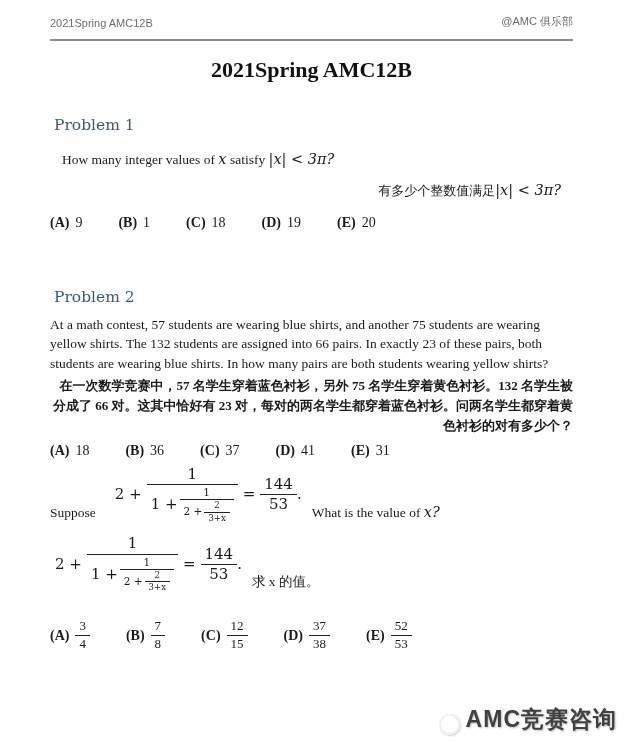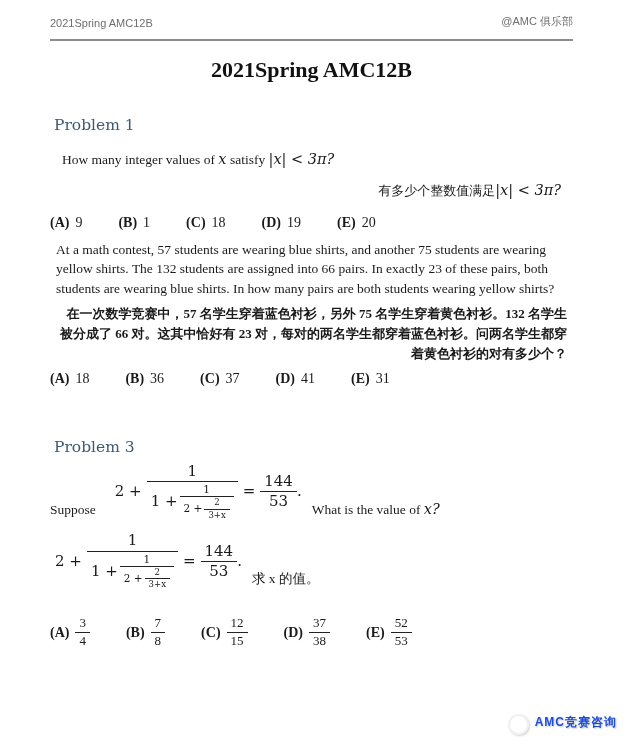--- a/index.html
+++ b/index.html
@@ -34,21 +34,21 @@
     margin: 4px; font-weight: normal;
     font-family: "DejaVu Serif", serif;
     font-size: 15.5px; color: #3d5a73;
   }
   .ph1 { margin-top: 33px; }
   .ph2 { margin-top: 57px; }
   .ph3 { margin-top: 51px; }
   .line { margin: 12px; font-size: 13.5px; }
   .p1en { margin-top: 17px; }
   .p1zh { margin-top: 14px; }
-  .para { margin: 6px; font-size: 13.5px; line-height: 1.44; text-align: left; }
+  .para { margin: 0; font-size: 13.5px; line-height: 1.44; text-align: left; }
   .p2en { margin-top: 9px; }
   .zh { font-size: 13px; text-align: right; }
   .p2zh { margin-top: 3px; line-height: 1.52; font-weight: bold; }
   .var { font-style: italic; }
   .math { font-family: "DejaVu Serif", serif; font-size: 14.5px; }
   
   .opts { display: flex; align-items: center; margin-top: 15px; font-size: 14px; }
   .opts1 { margin-top: 15px; }
   .opts2 { margin-top: 7px; }
   .opts3 { margin-top: 26px; }
@@ -65,24 +65,24 @@
   .den .frac { margin-left: 2px; }
   .p3row { display: flex; align-items: flex-end; margin-top: 7px; }
   .p3row .lead-text, .p3row .tail-text { font-size: 13.5px; padding-bottom: 2px; }
   .p3row .eqwrap { margin: 0 10px 0 14px; }
   .p3zh { margin-top: 12px; }
   .p3zh .eqwrap { margin-left: 0; }
   .optfrac { font-size: 13px; }
   
   .wm {
     position: absolute; right: 8px; bottom: 6px;
-    display: flex; align-items: flex-start;
+    display: flex; align-items: flex-end;
     font-family: "Liberation Sans", sans-serif;
-    font-weight: bold; font-size: 12px;
-    color: #1d4ed8;
+    font-weight: bold; font-size: 23px;
+    color: #404040;
     text-shadow: 1px 1px 2px #c0c0c0;
     letter-spacing: 1px;
   }
   .wm .logo {
     width: 17px; height: 17px; border-radius: 50%;
     border: 2px solid #f0f0f0;
     box-shadow: 1px 1px 2px #cfcfcf;
     margin-right: 6px;
   }
 </style>
@@ -120,20 +120,21 @@
           <span>19</span>
         </span>
       <span class="opt">
           <b class="lbl">(E)</b>
           <span>20</span>
         </span>
     </div>
   </section>
 
   <section>
+    <h2 class="ph ph2">Problem 2</h2>
     <p class="para p2en">At a math contest, 57 students are wearing blue shirts, and another 75 students are wearing yellow shirts. The 132 students are assigned into 66 pairs. In exactly 23 of these pairs, both students are wearing blue shirts. In how many pairs are both students wearing yellow shirts?</p>
     <p class="para p2zh zh">在一次数学竞赛中，57 名学生穿着蓝色衬衫，另外 75 名学生穿着黄色衬衫。132 名学生被分成了 66 对。这其中恰好有 23 对，每对的两名学生都穿着蓝色衬衫。问两名学生都穿着黄色衬衫的对有多少个？</p>
     <div class="opts opts2">
       <span class="opt">
           <b class="lbl">(A)</b>
           <span>18</span>
         </span>
       <span class="opt">
           <b class="lbl">(B)</b>
           <span>36</span>
@@ -147,21 +148,20 @@
           <span>41</span>
         </span>
       <span class="opt">
           <b class="lbl">(E)</b>
           <span>31</span>
         </span>
     </div>
   </section>
 
   <section>
-    <h2 class="ph ph3">Problem 3</h2>
 
     <div class="p3row">
       <span class="lead-text">Suppose</span>
       <span class="eq eqwrap">
         <span class="op">2 +</span>
         <span class="frac">
           <span class="num">1</span>
           <span class="den">
             <span>1 +</span><span class="frac f-mid">
               <span class="num">1</span>

